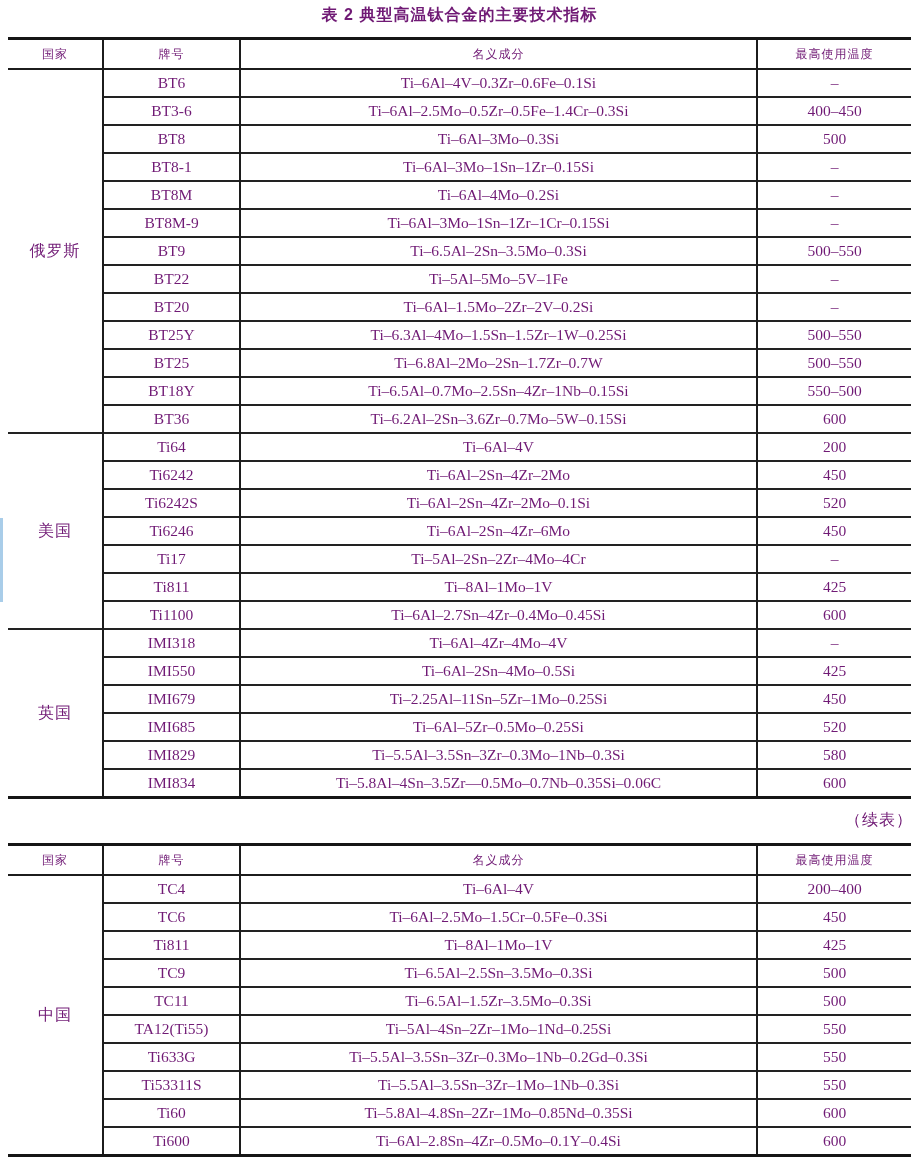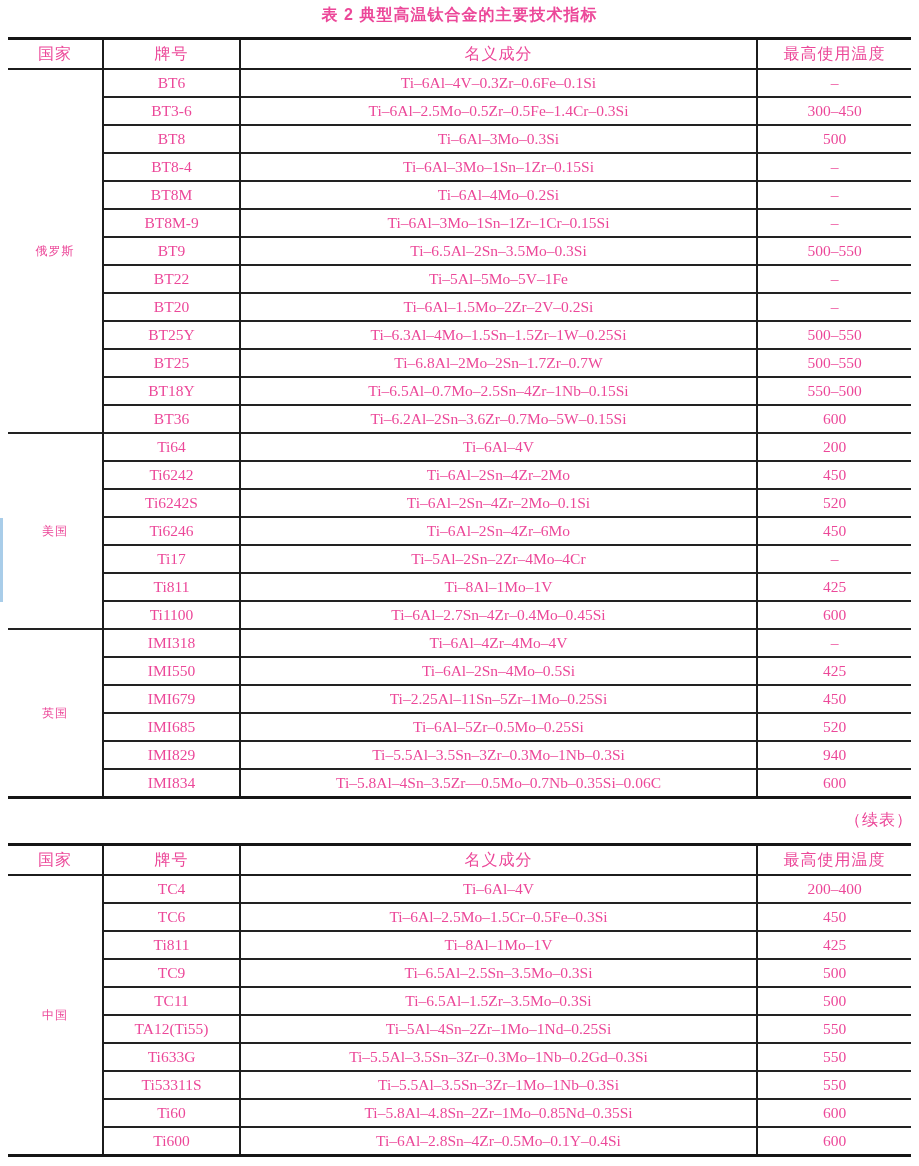--- a/index.html
+++ b/index.html
@@ -1,21 +1,21 @@
 <!DOCTYPE html>
 <html><head>
 <meta charset="utf-8">
 <style>
   html, body { margin: 0; padding: 0; background: #ffffff; }
   .sheet {
     position: relative;
     width: 919px;
     height: 1166px;
     background: #ffffff;
-    color: #ec4899;
+    color: #701a75;
     font-family: "Liberation Serif", "DejaVu Serif", serif;
     overflow: hidden;
   }
   .doc-title {
     position: absolute;
     top: 5px;
     left: 0;
     width: 100%;
     text-align: center;
     font-family: "Liberation Sans", "DejaVu Sans", sans-serif;
@@ -41,38 +41,38 @@
   }
   #tbl1 { top: 37px; }
   #tbl2 { top: 843px; }
   table.alloy col.c-country { width: 95px; }
   table.alloy col.c-grade   { width: 137px; }
   table.alloy col.c-comp    { width: 517px; }
   table.alloy col.c-temp    { width: 154px; }
   table.alloy th {
     height: 28px;
     font-weight: normal;
-    font-size: 16px;
+    font-size: 12px;
     vertical-align: middle;
     border-bottom: 2px solid #1c1c1c;
     letter-spacing: 1px;
     padding: 0;
   }
   table.alloy td {
     height: 26px;
     font-size: 15.5px;
     text-align: center;
     vertical-align: middle;
     border-top: 2px solid #222222;
     padding: 0;
     white-space: nowrap;
     overflow: hidden;
   }
   table.alloy td.country {
-    font-size: 12px;
+    font-size: 16px;
     letter-spacing: 1px;
     font-family: Liberation Serif, serif;
   }
   table.alloy th.v, table.alloy td.v { border-left: 2px solid #1c1c1c; }
   
   .edge-artifact {
     position: absolute;
     left: 0;
     top: 518px;
     width: 3px;
@@ -105,29 +105,29 @@
     <tbody>
         <tr>
           <td class="country" rowspan="13">俄罗斯</td>
           <td class="grade v">BT6</td>
           <td class="comp v">Ti–6Al–4V–0.3Zr–0.6Fe–0.1Si</td>
           <td class="temp v">–</td>
         </tr>
         <tr>
           <td class="grade v">BT3-6</td>
           <td class="comp v">Ti–6Al–2.5Mo–0.5Zr–0.5Fe–1.4Cr–0.3Si</td>
-          <td class="temp v">300–450</td>
+          <td class="temp v">400–450</td>
         </tr>
         <tr>
           <td class="grade v">BT8</td>
           <td class="comp v">Ti–6Al–3Mo–0.3Si</td>
           <td class="temp v">500</td>
         </tr>
         <tr>
-          <td class="grade v">BT8-4</td>
+          <td class="grade v">BT8-1</td>
           <td class="comp v">Ti–6Al–3Mo–1Sn–1Zr–0.15Si</td>
           <td class="temp v">–</td>
         </tr>
         <tr>
           <td class="grade v">BT8M</td>
           <td class="comp v">Ti–6Al–4Mo–0.2Si</td>
           <td class="temp v">–</td>
         </tr>
         <tr>
           <td class="grade v">BT8M-9</td>
@@ -222,21 +222,21 @@
           <td class="temp v">450</td>
         </tr>
         <tr>
           <td class="grade v">IMI685</td>
           <td class="comp v">Ti–6Al–5Zr–0.5Mo–0.25Si</td>
           <td class="temp v">520</td>
         </tr>
         <tr>
           <td class="grade v">IMI829</td>
           <td class="comp v">Ti–5.5Al–3.5Sn–3Zr–0.3Mo–1Nb–0.3Si</td>
-          <td class="temp v">940</td>
+          <td class="temp v">580</td>
         </tr>
         <tr>
           <td class="grade v">IMI834</td>
           <td class="comp v">Ti–5.8Al–4Sn–3.5Zr––0.5Mo–0.7Nb–0.35Si–0.06C</td>
           <td class="temp v">600</td>
         </tr>
       </tbody>
   </table>
 
   <div class="cont-note">（续表）</div>

